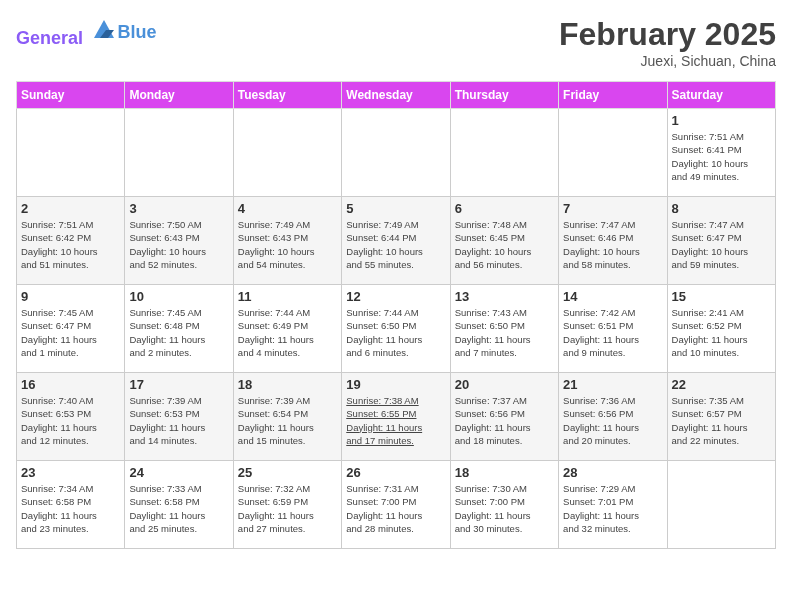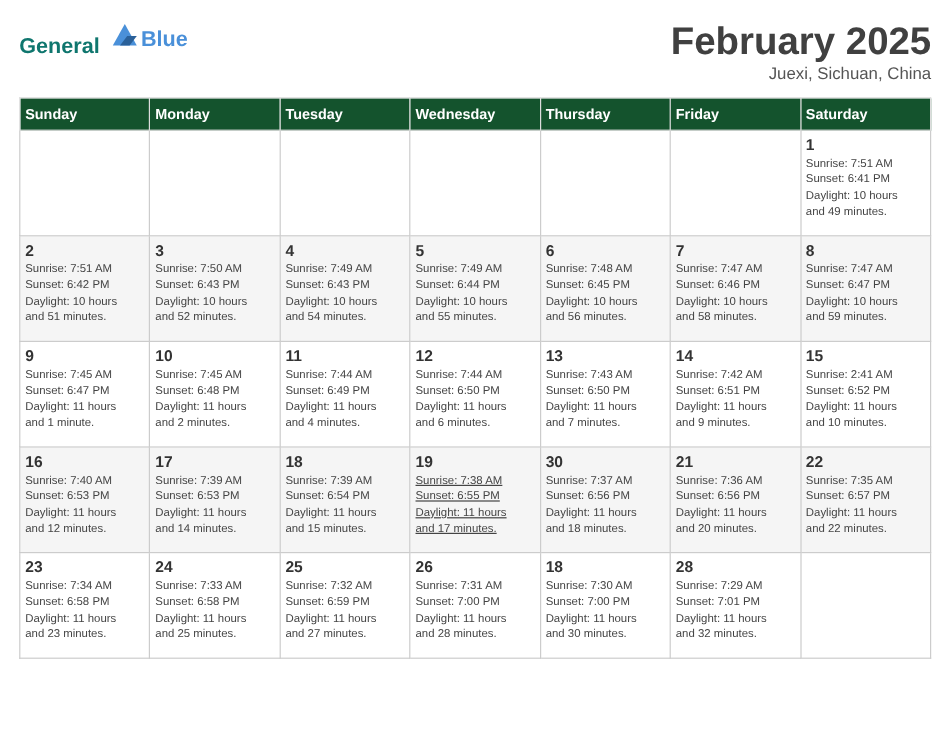--- a/index.html
+++ b/index.html
@@ -16,21 +16,21 @@
       align-items: flex-start;
       margin-bottom: 12px;
     }
     .logo {
       display: flex;
       align-items: center;
     }
     .logo-text-general {
       font-size: 18px;
       font-weight: bold;
-      color: #0f766e;
+      color: #8b5cf6;
     }
     .logo-text-blue {
       font-size: 18px;
       font-weight: bold;
       color: #4a90d9;
     }
     .logo-icon {
       width: 28px;
       height: 28px;
       margin-left: 2px;
@@ -46,21 +46,21 @@
     .location {
       font-size: 14px;
       color: #555;
     }
     .calendar {
       width: 100%;
       border-collapse: collapse;
       table-layout: fixed;
     }
     .calendar th {
-      background: #14532d;
+      background: #d946ef;
       color: #fff;
       font-size: 12px;
       font-weight: bold;
       padding: 6px 4px;
       text-align: left;
       border: 1px solid #ddd;
     }
     .calendar td {
       border: 1px solid #ccc;
       vertical-align: top;
@@ -266,21 +266,21 @@
 and 15 minutes.</div>
         </td>
         <td>
           <span class="day-number">19</span>
           <div class="day-info" style="white-space: pre-line; text-decoration: underline;">Sunrise: 7:38 AM
 Sunset: 6:55 PM
 Daylight: 11 hours
 and 17 minutes.</div>
         </td>
         <td>
-          <span class="day-number">30</span>
+          <span class="day-number">20</span>
           <div class="day-info" style="white-space: pre-line;">Sunrise: 7:37 AM
 Sunset: 6:56 PM
 Daylight: 11 hours
 and 18 minutes.</div>
         </td>
         <td>
           <span class="day-number">21</span>
           <div class="day-info" style="white-space: pre-line;">Sunrise: 7:36 AM
 Sunset: 6:56 PM
 Daylight: 11 hours

